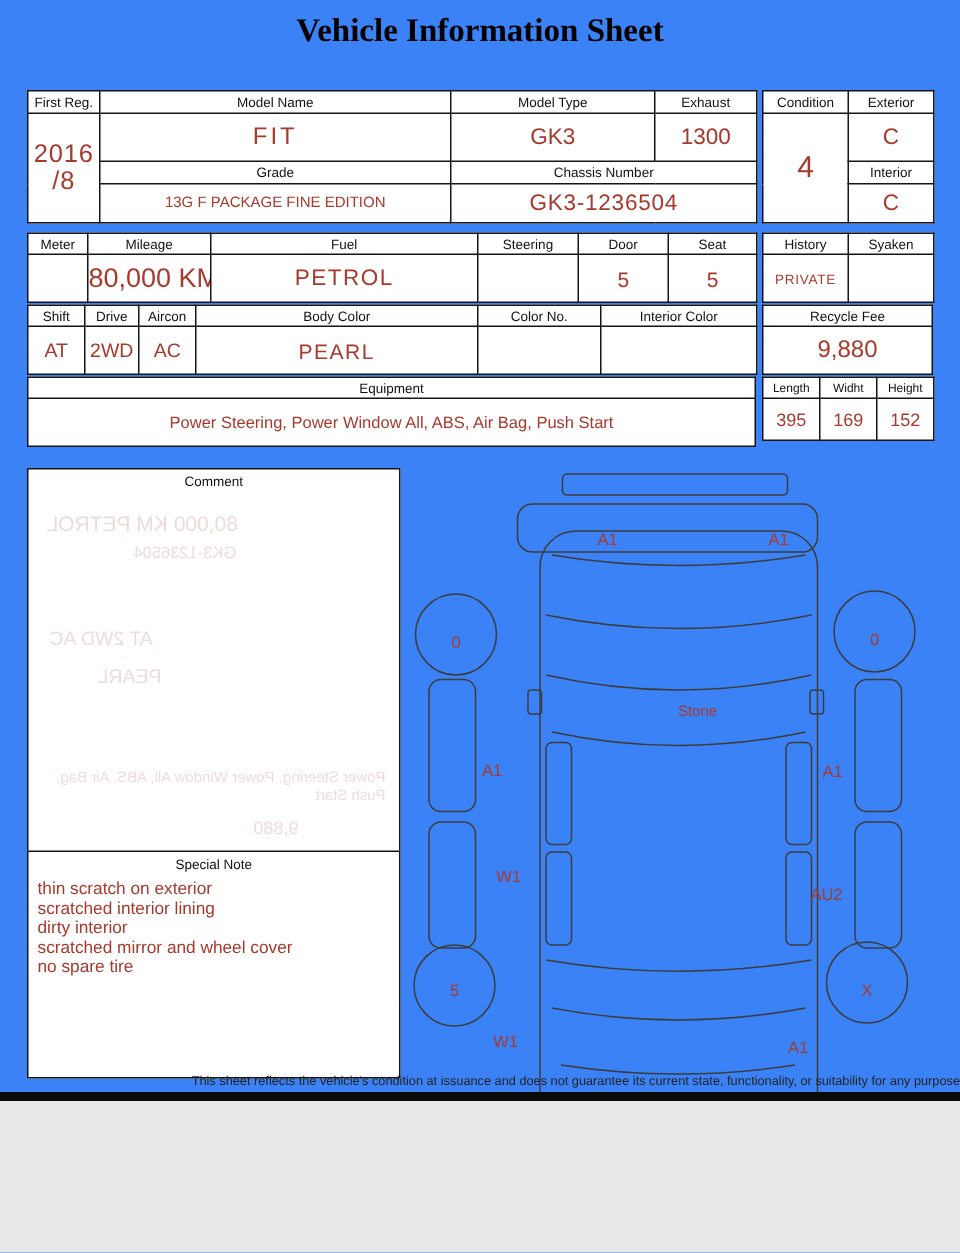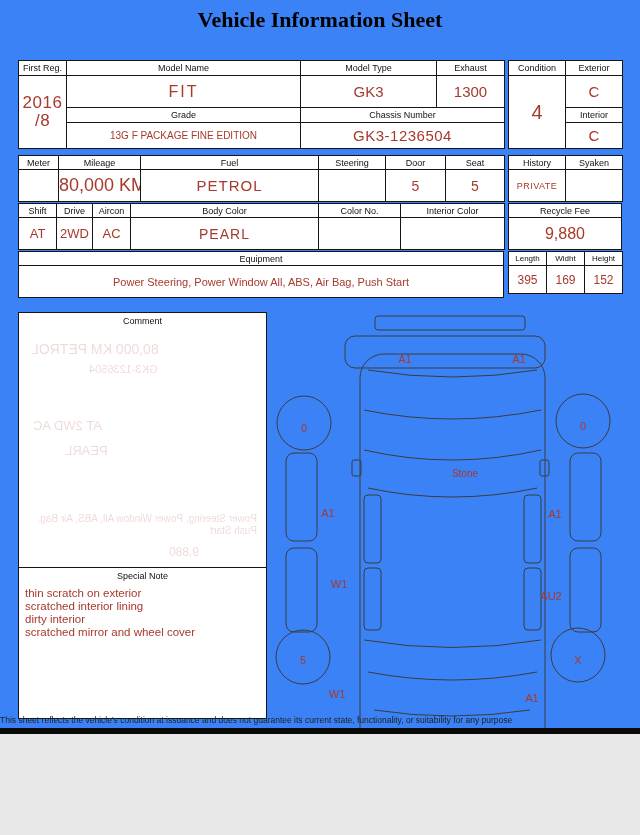--- a/index.html
+++ b/index.html
@@ -39,21 +39,21 @@
   .ghost{position:absolute;transform:scaleX(-1);opacity:.18;color:var(--accent);white-space:nowrap;}
   .ghost.wrap{white-space:normal;line-height:12px;}
   .notes{padding:6px 4px 0 6px;}
   .note-line{color:var(--accent);font-size:11.5px;line-height:13px;}
 
   svg.diagram{position:absolute;}
   .outline{fill:none;stroke:#3c3c3c;stroke-width:1;}
   .dlabel{fill:var(--accent);font-size:11px;text-anchor:middle;font-family:"Liberation Sans",sans-serif;}
   .dlabel-sm{font-size:10px;}
 
-  .footer-text{position:absolute;bottom:9px;left:0;width:100%;text-align:left;
+  .footer-text{position:absolute;bottom:9px;left:0;width:100%;text-align:right;
                font-size:8.5px;color:#222;}
   .footer-bar{position:absolute;bottom:0;left:0;width:100%;height:6px;background:#0a0a0a;}
 </style>
 </head>
 <body>
 
 <div class="sheet">
 
   <div class="title">Vehicle Information Sheet</div>
 
@@ -241,20 +241,21 @@
     <div class="ghost" style="top:232px;left:150px;font-size:12px">9,880</div>
   </div>
 
   <div class="box" style="left:18px;top:567px;width:247px;height:150px">
     <div class="box-label">Special Note</div>
     <div class="notes">
       <div class="note-line">thin scratch on exterior</div>
       <div class="note-line">scratched interior lining</div>
       <div class="note-line">dirty interior</div>
       <div class="note-line">scratched mirror and wheel cover</div>
+      <div class="note-line">no spare tire</div>
     </div>
   </div>
 
   <svg class="diagram" style="left:268px;top:310px" width="365" height="490" viewBox="0 0 365 490">
     <g class="outline">
       <rect x="107" y="6" width="150" height="14" rx="3"></rect>
       <rect x="77" y="26" width="200" height="32" rx="10"></rect>
       <rect x="92" y="44" width="185" height="408" rx="24"></rect>
 
       <path d="M100,60 Q184,74 269,60"></path>

